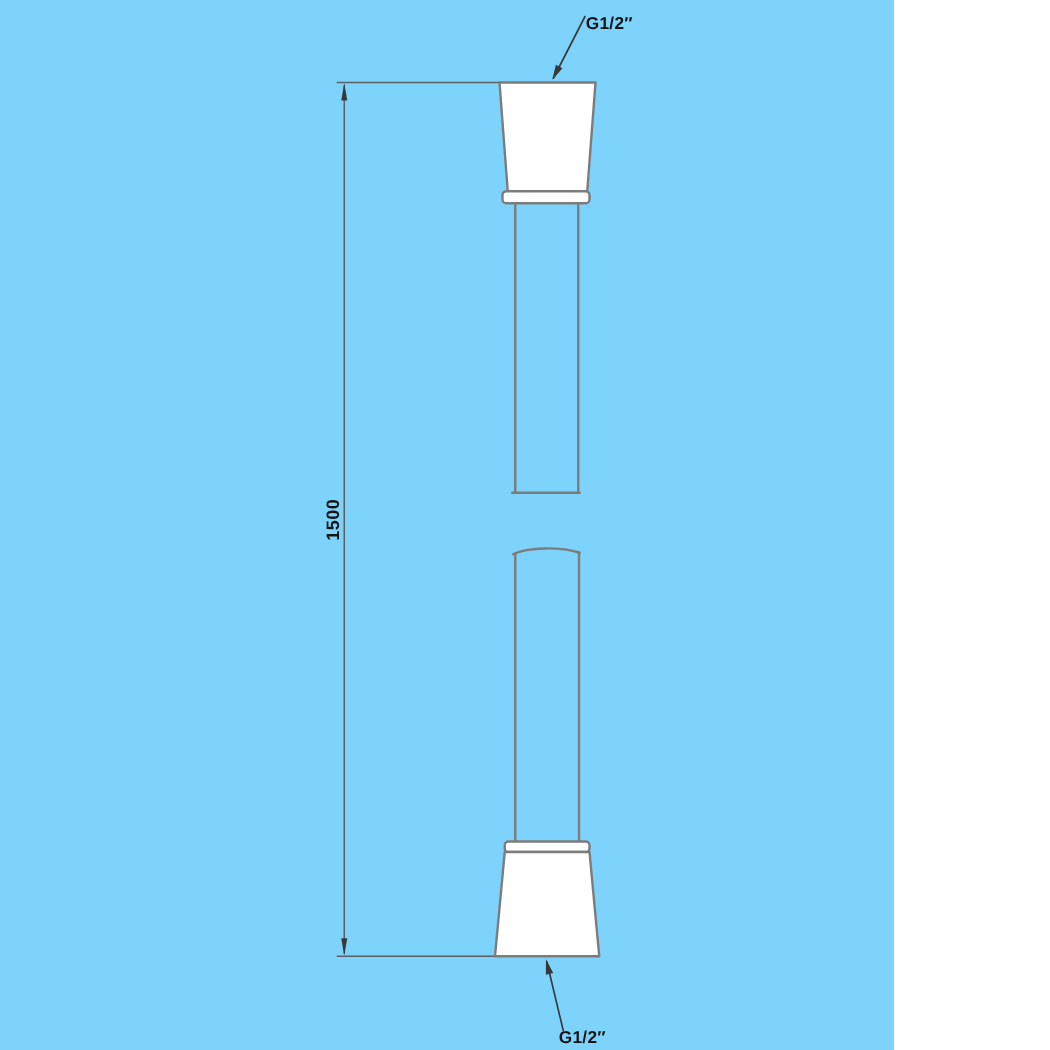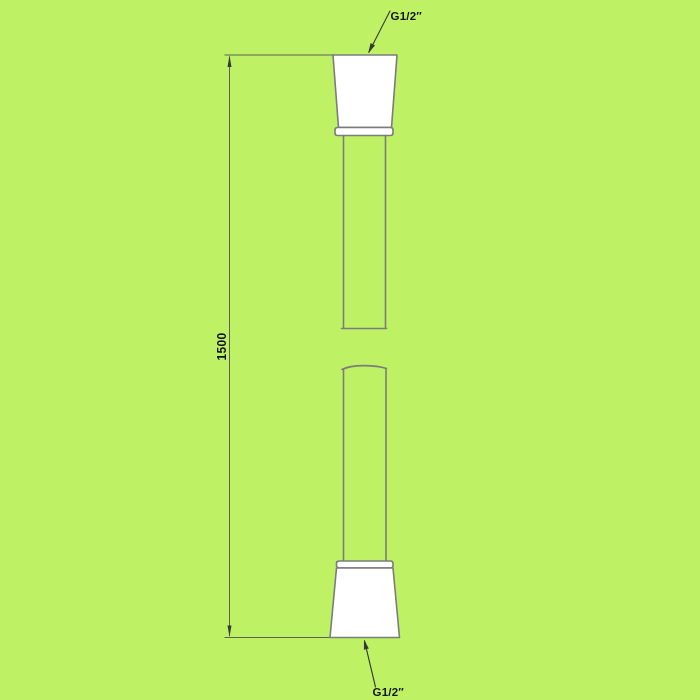--- a/index.html
+++ b/index.html
@@ -1,21 +1,21 @@
 <!DOCTYPE html>
 <html><head>
 <meta charset="utf-8">
 <style>
   html, body { margin: 0; padding: 0; }
   body { background: #ffffff; }
   .canvas {
     position: relative;
-    width: 700px;
+    width: 596px;
     height: 700px;
-    background: #bef264;
+    background: #7dd3fc;
     overflow: hidden;
   }
   svg text {
     font-family: "Liberation Sans", "DejaVu Sans", sans-serif;
     font-weight: bold;
   }
   .thread-label { font-size: 11.5px; letter-spacing: 0.2px; }
   .dim-label    { font-size: 12px;   letter-spacing: 0.3px; }
 </style>
 </head>

